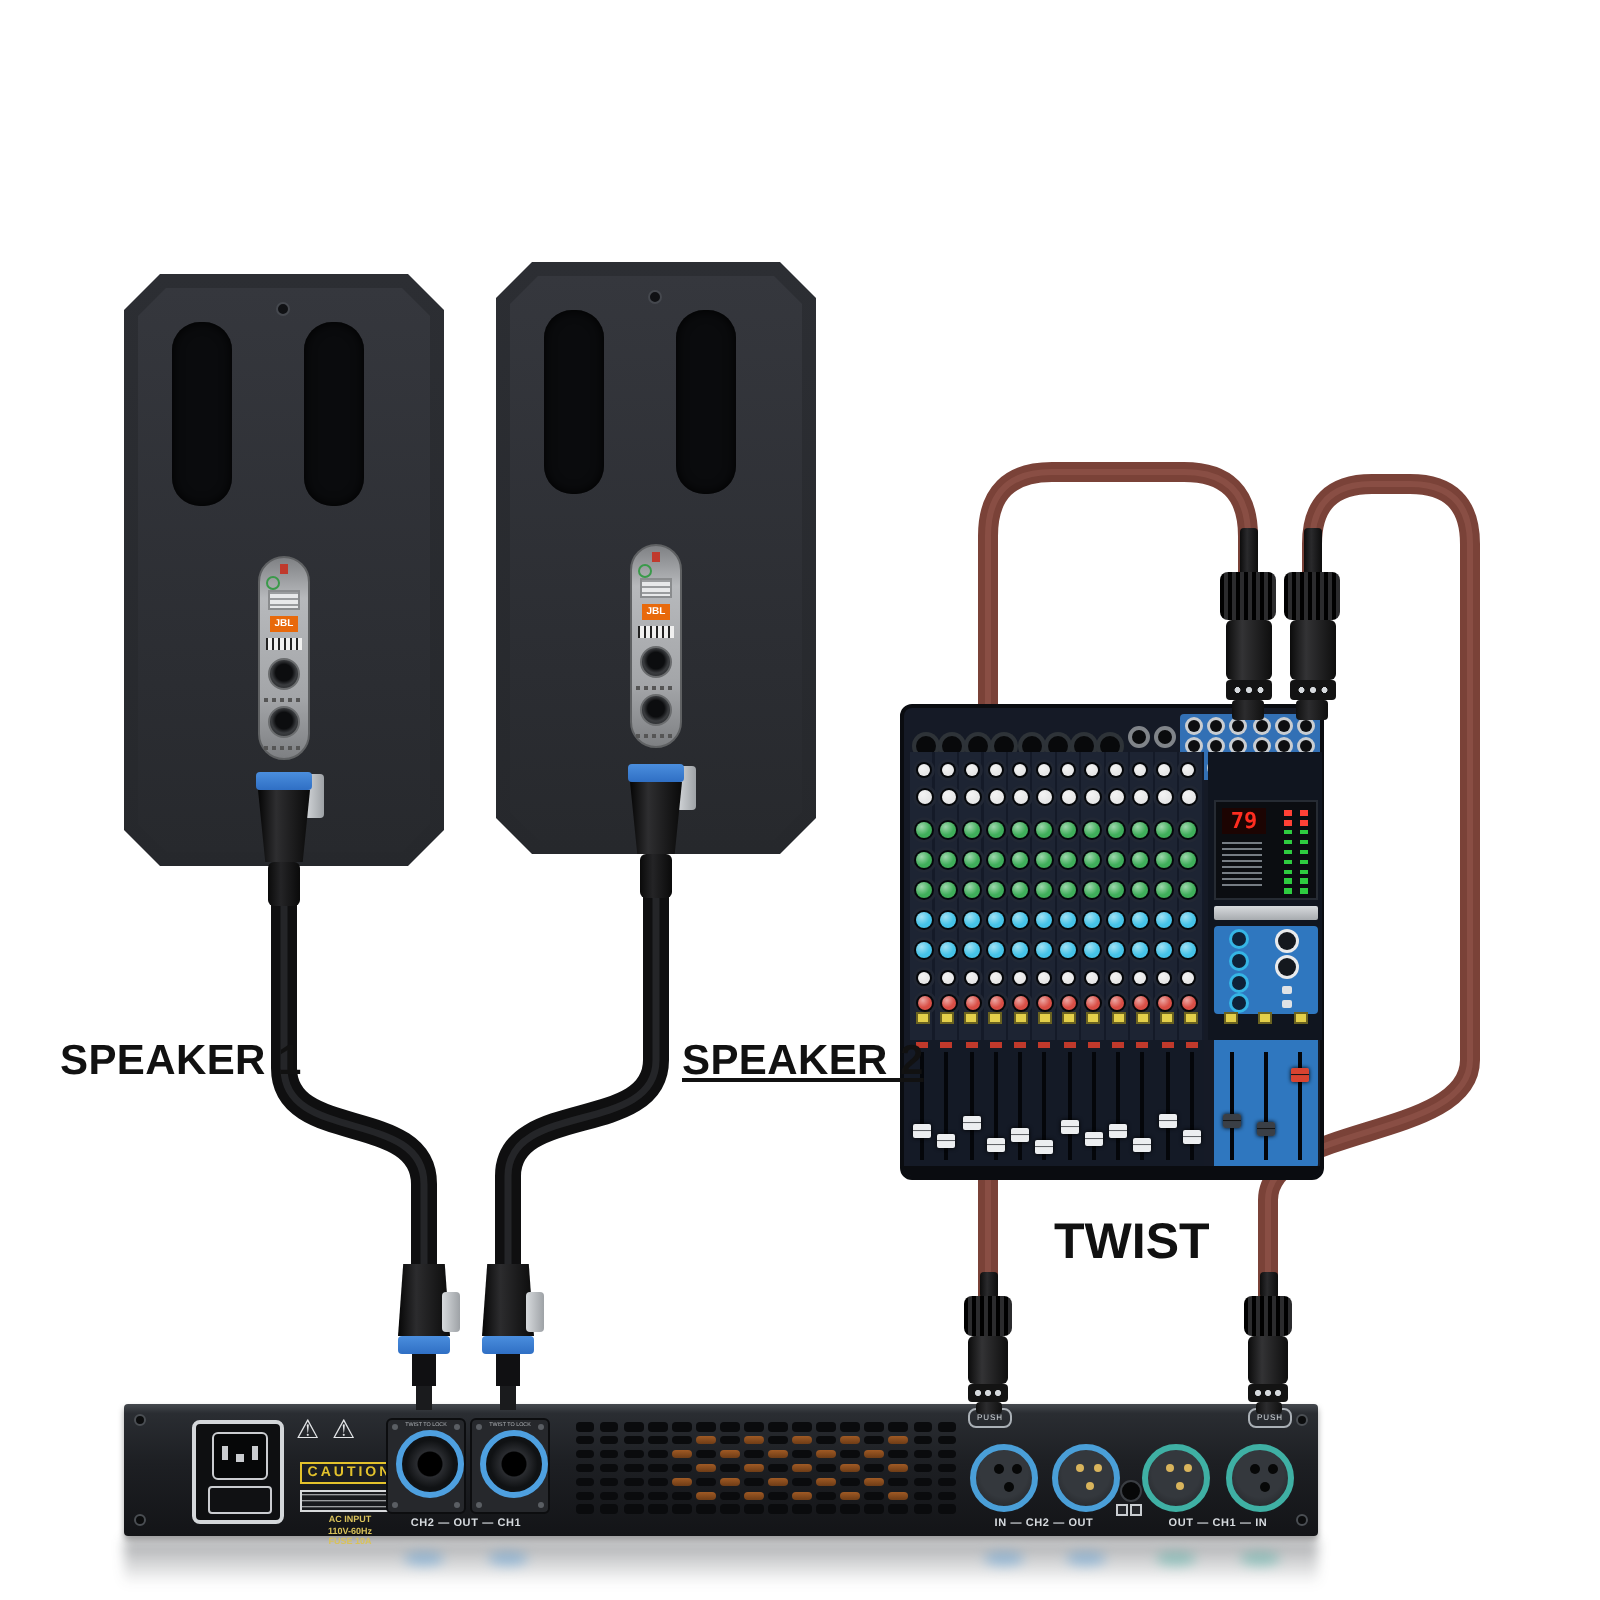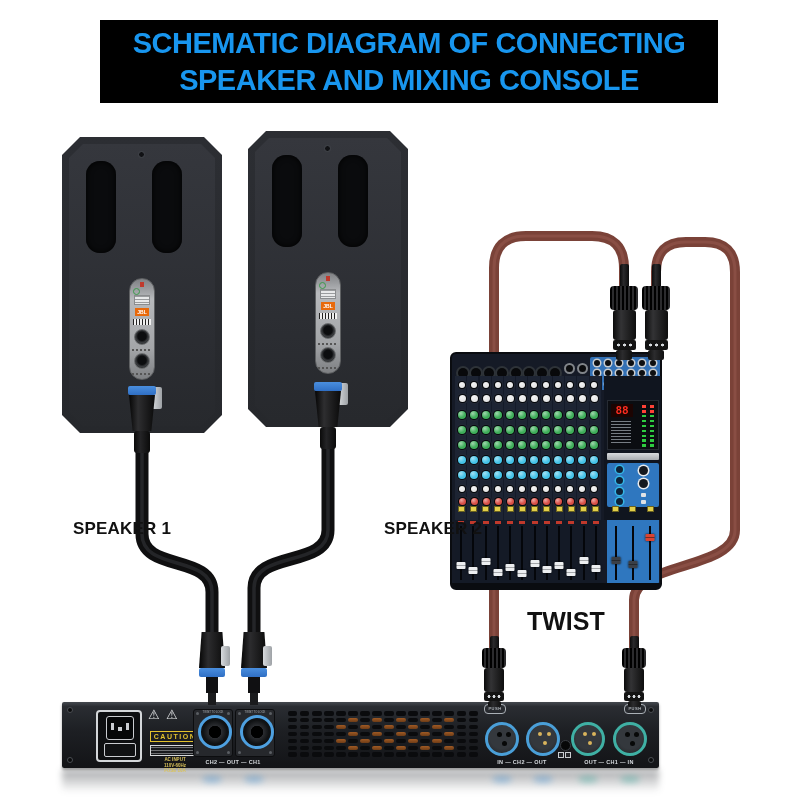--- a/index.html
+++ b/index.html
@@ -139,32 +139,28 @@
   .push{position:absolute;top:2px;width:20px;height:8px;border:1px solid #aab0b6;border-radius:4px;
      color:#d4d8dc;font-size:4px;line-height:8px;text-align:center;letter-spacing:.5px;}
   .amp-label{position:absolute;top:57px;color:#d6dade;font-size:5.5px;font-weight:700;text-align:center;letter-spacing:.3px;}
   .gnd-btn{position:absolute;left:498px;top:38px;width:9px;height:9px;border-radius:50%;background:#070808;border:1px solid #3a3e43;}
   .gnd-ico{position:absolute;top:50px;width:4px;height:4px;border:1px solid #c9cdd1;background:#24262a;}
   .amp-reflection{position:absolute;left:62px;top:770px;width:597px;height:28px;z-index:0;
      background:linear-gradient(180deg,rgba(40,44,50,.4),rgba(40,44,50,0) 80%);filter:blur(3px);}
   .refl-dot{position:absolute;top:6px;width:20px;height:7px;border-radius:50%;background:rgba(80,150,210,.45);}
   
   .diagram-label{position:absolute;color:#111;font-weight:700;z-index:2;white-space:nowrap;}
-  .lbl-speaker{font-size:17px;letter-spacing:.2px;margin-left:43px;}
+  .lbl-speaker{font-size:21px;letter-spacing:.2px;}
   .lbl-mixer{font-size:25px;font-weight:800;}
 </style>
 </head>
 <body>
 
 <div class="canvas">
 
-  <div class="banner">
-    <div>SCHEMATIC DIAGRAM OF CONNECTING</div>
-    <div>SPEAKER AND MIXING CONSOLE</div>
-  </div>
 
   <svg class="cables" width="800" height="800" viewBox="0 0 800 800">
     <path fill="none" stroke="#7a4238" stroke-width="10" stroke-linecap="round" stroke-linejoin="round" d="M494,676 L494,268 Q494,236 526,236 L592,236 Q624,236 624,268 L624,300"></path>
     <path fill="none" stroke="#96594e" stroke-width="3" opacity="0.55" stroke-linecap="round" d="M494,676 L494,268 Q494,236 526,236 L592,236 Q624,236 624,268 L624,300"></path>
     <path fill="none" stroke="#7a4238" stroke-width="10" stroke-linecap="round" stroke-linejoin="round" d="M656,300 L656,272 Q656,242 686,242 L705,242 Q735,242 735,272 L735,530 C735,570 634,562 634,600 L634,652"></path>
     <path fill="none" stroke="#96594e" stroke-width="3" opacity="0.55" stroke-linecap="round" d="M656,300 L656,272 Q656,242 686,242 L705,242 Q735,242 735,272 L735,530 C735,570 634,562 634,600 L634,652"></path>
     <path fill="none" stroke="#0f0f10" stroke-width="13" stroke-linecap="round" stroke-linejoin="round" d="M142,446 L142,534 C142,572 212,554 212,592 L212,648"></path>
     <path fill="none" stroke="#3a3c40" stroke-width="3.5" opacity="0.5" stroke-linecap="round" d="M142,446 L142,534 C142,572 212,554 212,592 L212,648"></path>
     <path fill="none" stroke="#0f0f10" stroke-width="13" stroke-linecap="round" stroke-linejoin="round" d="M328,444 L328,530 C328,568 254,550 254,588 L254,648"></path>
     <path fill="none" stroke="#3a3c40" stroke-width="3.5" opacity="0.5" stroke-linecap="round" d="M328,444 L328,530 C328,568 254,550 254,588 L254,648"></path>
@@ -421,21 +417,21 @@
           <span class="knob" style="height: 7px; width: 7px; background: radial-gradient(circle at 35% 30%, rgba(255, 255, 255, 0.5), rgba(255, 255, 255, 0) 55%), rgb(217, 79, 70);"></span>
           <span class="knob" style="height: 7px; width: 7px; background: radial-gradient(circle at 35% 30%, rgba(255, 255, 255, 0.5), rgba(255, 255, 255, 0) 55%), rgb(217, 79, 70);"></span>
           <span class="knob" style="height: 7px; width: 7px; background: radial-gradient(circle at 35% 30%, rgba(255, 255, 255, 0.5), rgba(255, 255, 255, 0) 55%), rgb(217, 79, 70);"></span>
           <span class="knob" style="height: 7px; width: 7px; background: radial-gradient(circle at 35% 30%, rgba(255, 255, 255, 0.5), rgba(255, 255, 255, 0) 55%), rgb(217, 79, 70);"></span>
           <span class="knob" style="height: 7px; width: 7px; background: radial-gradient(circle at 35% 30%, rgba(255, 255, 255, 0.5), rgba(255, 255, 255, 0) 55%), rgb(217, 79, 70);"></span>
           <span class="knob" style="height: 7px; width: 7px; background: radial-gradient(circle at 35% 30%, rgba(255, 255, 255, 0.5), rgba(255, 255, 255, 0) 55%), rgb(217, 79, 70);"></span>
           <span class="knob" style="height: 7px; width: 7px; background: radial-gradient(circle at 35% 30%, rgba(255, 255, 255, 0.5), rgba(255, 255, 255, 0) 55%), rgb(217, 79, 70);"></span>
         </div>
       </div>
     <div class="mx-display">
-      <div class="mx-digits">88</div>
+      <div class="mx-digits">79</div>
       <div class="mx-dsp-lines"></div>
       <div class="led-col" style="left:34px;">
           <span class="" style="background: rgb(255, 65, 54);"></span>
           <span class="" style="background: rgb(255, 65, 54);"></span>
           <span class="" style="background: rgb(46, 204, 64);"></span>
           <span class="" style="background: rgb(46, 204, 64);"></span>
           <span class="" style="background: rgb(46, 204, 64);"></span>
           <span class="" style="background: rgb(46, 204, 64);"></span>
           <span class="" style="background: rgb(46, 204, 64);"></span>
           <span class="" style="background: rgb(46, 204, 64);"></span>
@@ -754,16 +750,16 @@
   <div class="amp-reflection">
     <span class="refl-dot" style="left:140px;"></span>
     <span class="refl-dot" style="left:182px;"></span>
     <span class="refl-dot" style="left:430px;"></span>
     <span class="refl-dot" style="left:471px;"></span>
     <span class="refl-dot" style="left:516px;background:rgba(70,170,160,.45);"></span>
     <span class="refl-dot" style="left:558px;background:rgba(70,170,160,.45);"></span>
   </div>
 
   <div class="diagram-label lbl-speaker" style="left:30px;top:519px;">SPEAKER 1</div>
-  <div class="diagram-label lbl-speaker" style="left:341px;top:519px;">SPEAKER 2</div>
+  <div class="diagram-label lbl-speaker" style="left:341px;top:519px;text-decoration:underline;">SPEAKER 2</div>
   <div class="diagram-label lbl-mixer" style="left:527px;top:607px;">TWIST</div>
 
 </div>
 
 </body></html>

